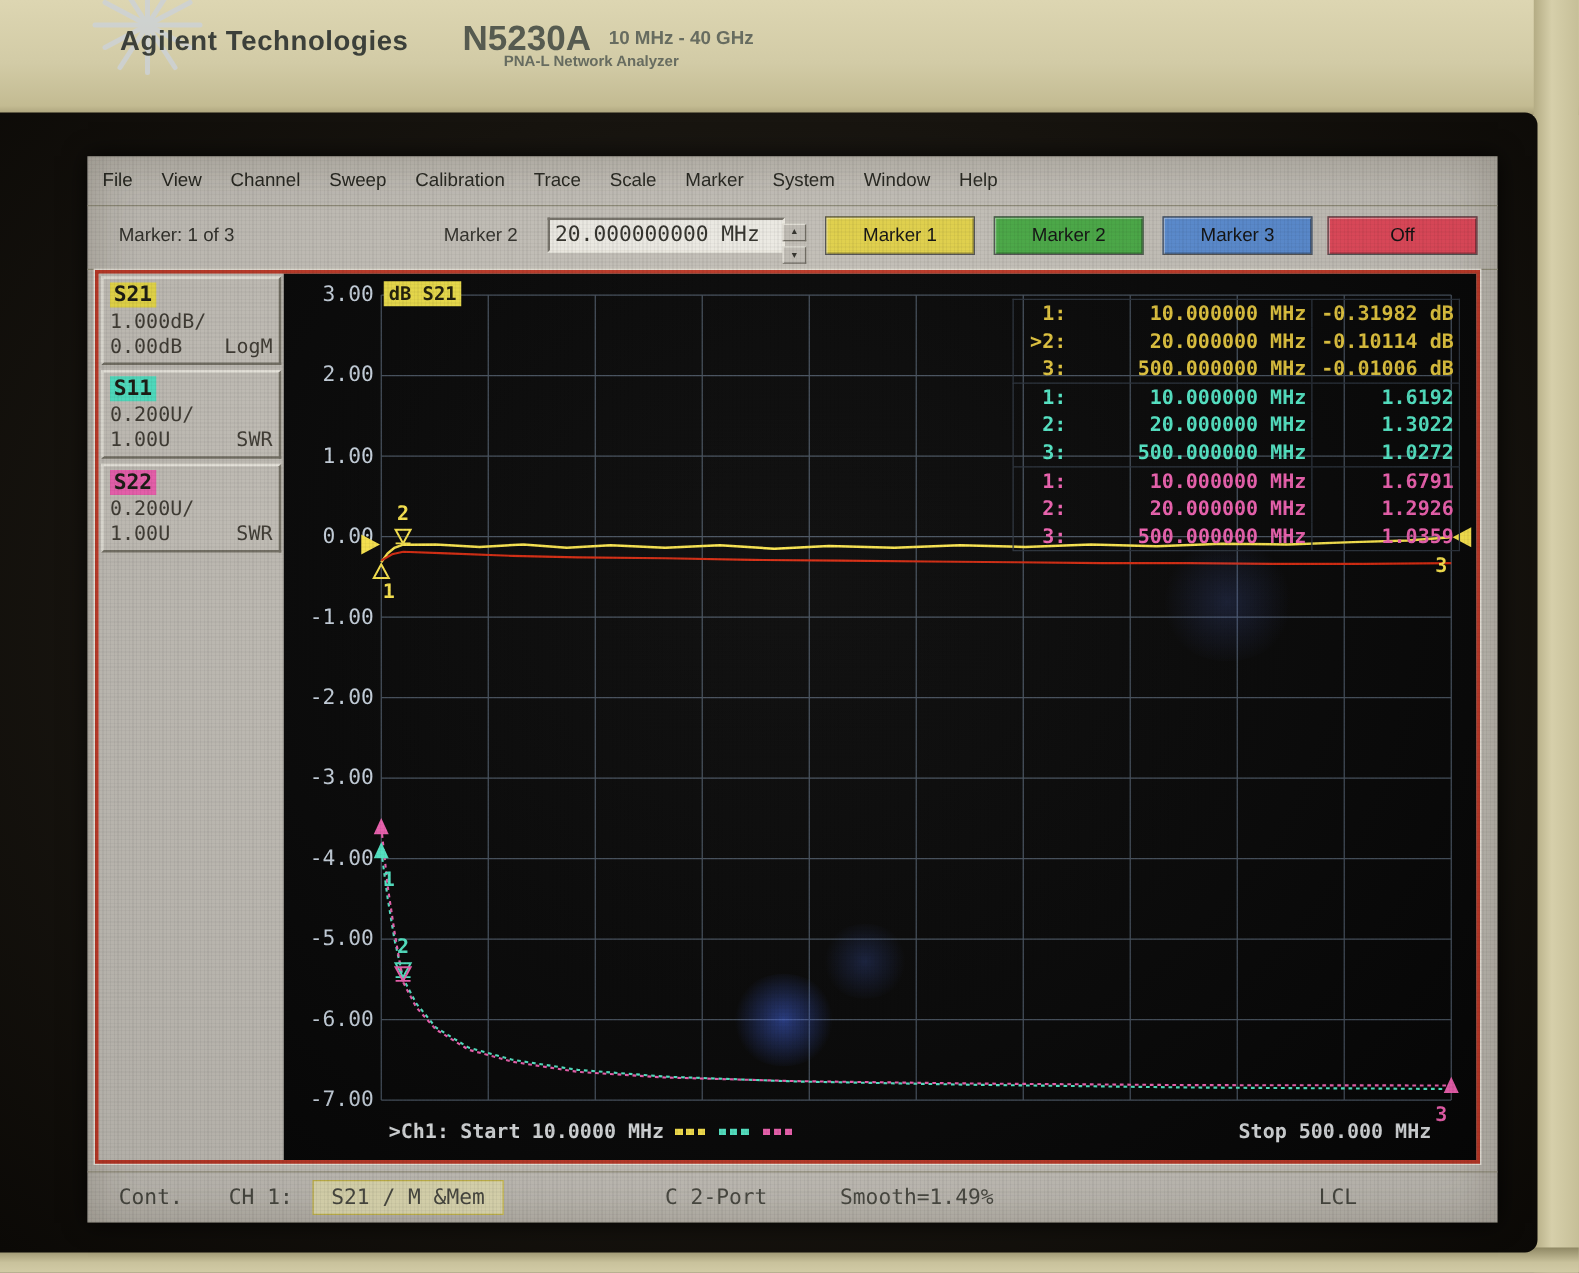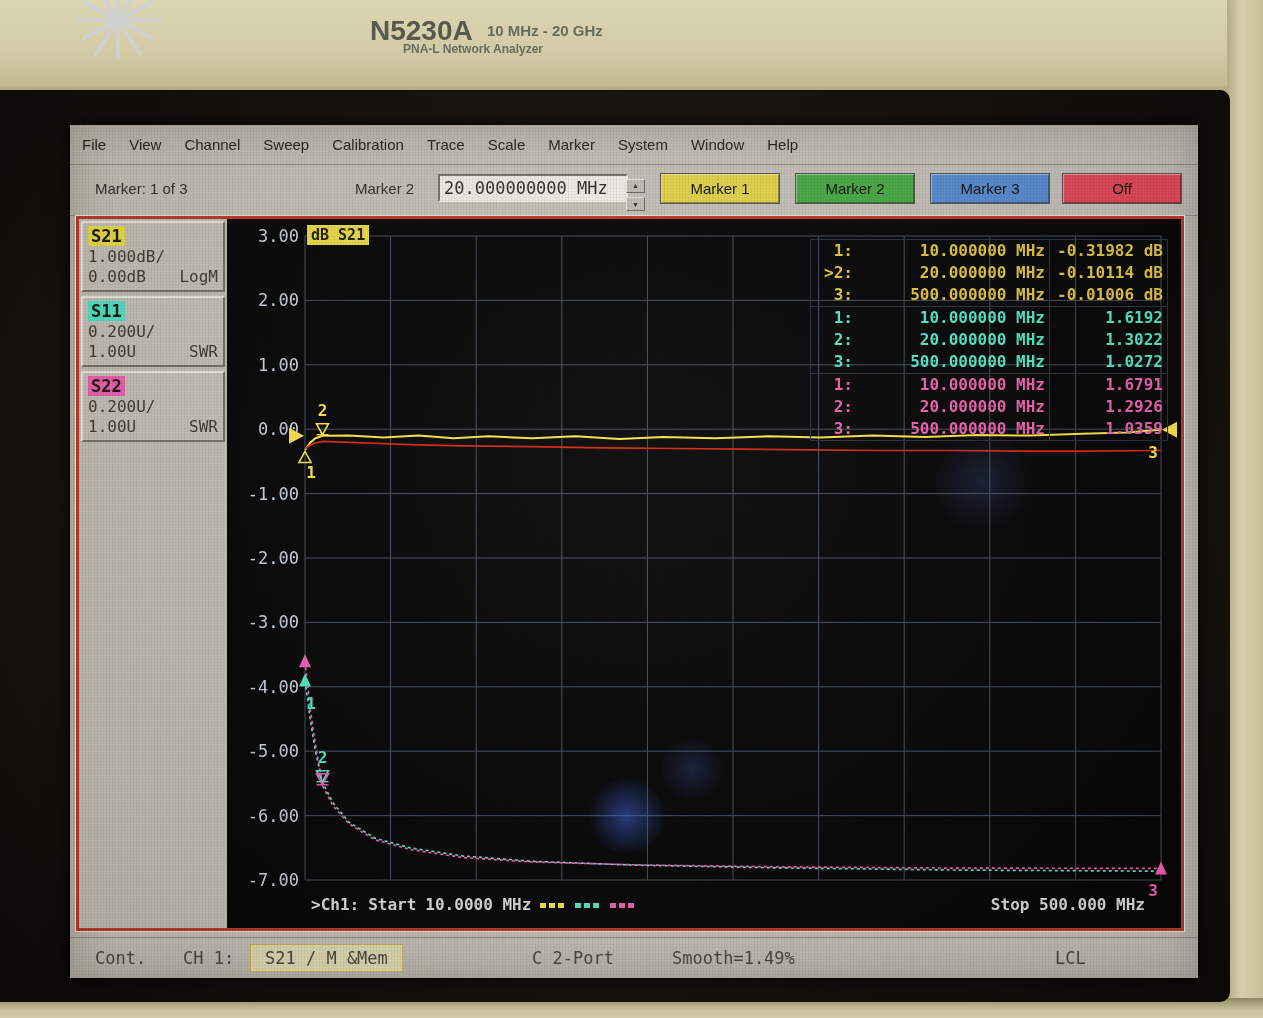--- a/index.html
+++ b/index.html
@@ -95,22 +95,23 @@
       <line x1="60" y1="48" x2="26" y2="66"></line>
         <line x1="60" y1="48" x2="94" y2="66"></line>
       <line x1="60" y1="48" x2="38" y2="14"></line>
         <line x1="60" y1="48" x2="82" y2="14"></line>
       <line x1="60" y1="48" x2="38" y2="82"></line>
         <line x1="60" y1="48" x2="82" y2="82"></line>
       <line x1="60" y1="48" x2="18" y2="48"></line>
         <line x1="60" y1="48" x2="102" y2="48"></line>
     </g>
   </svg>
+  <div class="brand">Agilent Technologies</div>
   <div class="model">N5230A</div>
-  <div class="range">10 MHz - 20 GHz</div>
+  <div class="range">10 MHz - 40 GHz</div>
   <div class="product">PNA-L Network Analyzer</div>
 </div>
 <div class="bezel-side"></div>
 <div class="bezel-bot"></div>
 
 <div class="screen-bezel">
   <div class="lcd">
 
     <div class="menubar" id="menubar">
         <span class="menu-item">File</span>

